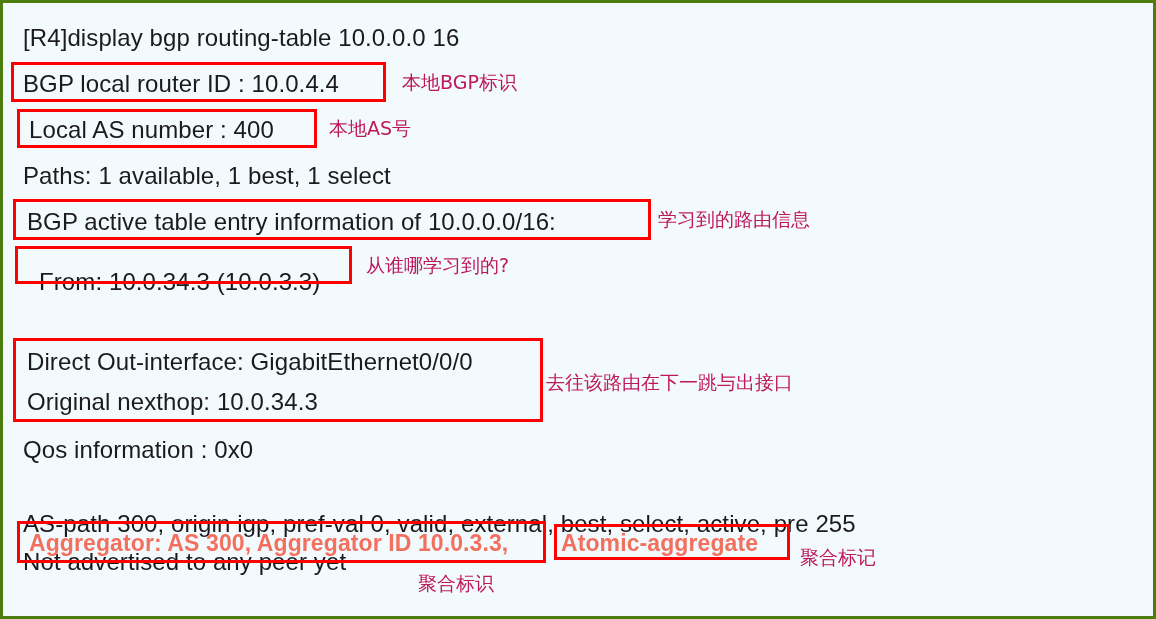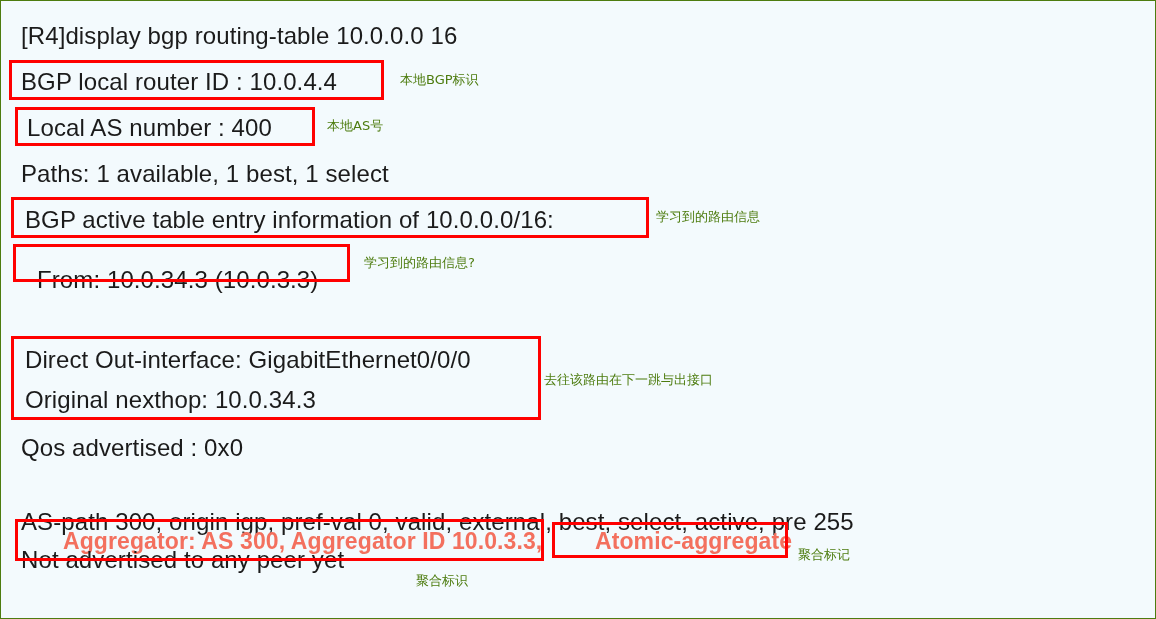--- a/index.html
+++ b/index.html
@@ -11,21 +11,21 @@
   body {
     font-family: "Liberation Sans", "DejaVu Sans", sans-serif;
   }
 
   #screen {
     position: relative;
     width: 1156px;
     height: 619px;
     box-sizing: border-box;
     background: #f3fafd;
-    border: 1px solid #4d7c0f;
+    border: 3px solid #4d7c0f;
     overflow: hidden;
   }
 
   
   .line {
     position: absolute;
     white-space: nowrap;
     color: #1b1b1b;
     font-size: 24px;
     line-height: 30px;
@@ -38,32 +38,31 @@
     box-sizing: border-box;
     border: 3px solid #ff0000;
     background: transparent;
     pointer-events: none;
   }
 
   
   .note {
     position: absolute;
     white-space: nowrap;
-    color: #4d7c0f;
-    font-size: 13px;
+    color: #be185d;
+    font-size: 19px;
     line-height: 22px;
     font-family: "DejaVu Sans", "Liberation Sans", sans-serif;
   }
 
   
   .coral {
     color: #f3705e;
     font-weight: bold;
     font-size: 23px;
-    margin-left: 36px;
   }
 </style>
 </head>
 <body>
 
 <div id="screen">
 
   <div class="line" style="left:20px; top:20px;">[R4]display bgp routing-table 10.0.0.0 16</div>
 
   <div class="line" style="left:20px; top:66px;">BGP local router ID : 10.0.4.4</div>
@@ -74,21 +73,21 @@
 
   <div class="line" style="left:24px; top:204px;">BGP active table entry information of 10.0.0.0/16:</div>
 
   <div class="line" style="left:36px; top:250px;margin-top:14px;">From: 10.0.34.3 (10.0.3.3)</div>
 
 
   <div class="line" style="left:24px; top:344px;">Direct Out-interface: GigabitEthernet0/0/0</div>
 
   <div class="line" style="left:24px; top:384px;">Original nexthop: 10.0.34.3</div>
 
-  <div class="line" style="left:20px; top:432px;">Qos advertised : 0x0</div>
+  <div class="line" style="left:20px; top:432px;">Qos information : 0x0</div>
 
   <div class="line" style="left:20px; top:478px;margin-top:28px;">AS-path 300, origin igp, pref-val 0, valid, external, best, select, active, pre 255</div>
 
   <div class="line coral" style="left:26px; top:525px;">Aggregator: AS 300, Aggregator ID 10.0.3.3,</div>
 
   <div class="line coral" style="left:558px; top:525px;">Atomic-aggregate</div>
 
   <div class="line" style="left:20px; top:544px;">Not advertised to any peer yet</div>
 
   <div class="hlbox" style="left:8px;  top:59px;  width:375px; height:40px;"></div>
@@ -104,21 +103,21 @@
   <div class="hlbox" style="left:14px; top:518px; width:529px; height:42px;"></div>
 
   <div class="hlbox" style="left:551px; top:521px; width:236px; height:36px;"></div>
 
   <div class="note" style="left:399px; top:68px;">本地BGP标识</div>
 
   <div class="note" style="left:326px; top:114px;text-align:right;">本地AS号</div>
 
   <div class="note" style="left:655px; top:205px;">学习到的路由信息</div>
 
-  <div class="note" style="left:363px; top:251px;">学习到的路由信息?</div>
+  <div class="note" style="left:363px; top:251px;">从谁哪学习到的?</div>
 
   <div class="note" style="left:543px; top:368px;">去往该路由在下一跳与出接口</div>
 
   <div class="note" style="left:797px; top:527px;margin-top:16px;">聚合标记</div>
 
   <div class="note" style="left:415px; top:569px;">聚合标识</div>
 
 </div>
 
 </body></html>

